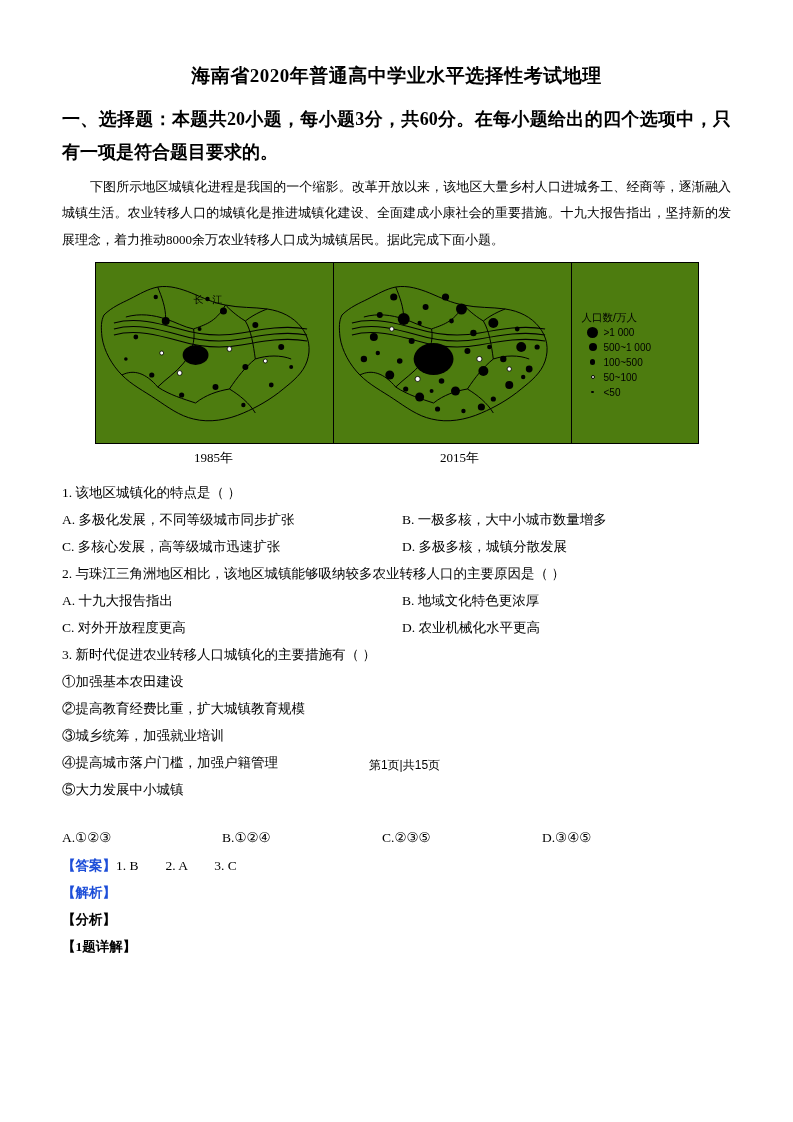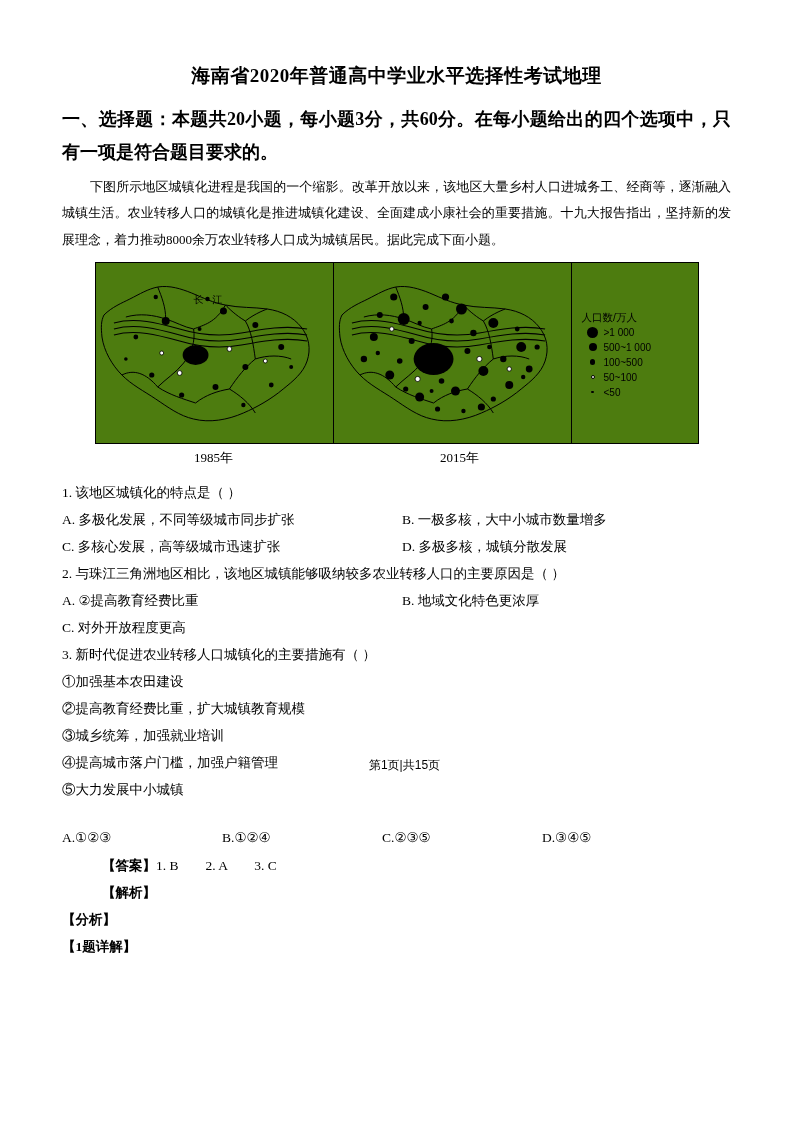--- a/index.html
+++ b/index.html
@@ -123,21 +123,21 @@
     display: flex;
     font-size: 13.5px;
     line-height: 2.2;
     margin-top: 20px;
   }
   .opt-row-4 > div { width: 160px; }
   .answer-line {
     font-size: 13.5px;
     line-height: 2.0;
   }
-  .blue { color: #000000; font-weight: bold; margin-left: 40px; }
+  .blue { color: #1d4ed8; font-weight: bold; }
   .tag { font-weight: bold; }
   .footer {
     position: absolute;
     bottom: 18px;
     left: 0;
     width: 793px;
     text-align: center;
     font-size: 12px;
     font-family: "Liberation Sans", sans-serif;
     padding-left: 8px;
@@ -335,25 +335,26 @@
   <div class="opts-2col">
     <div>C. 多核心发展，高等级城市迅速扩张</div>
     <div>D. 多极多核，城镇分散发展</div>
   </div>
 
   <div class="q-line">
     <span>2.</span>
     <span>与珠江三角洲地区相比，该地区城镇能够吸纳较多农业转移人口的主要原因是（     ）</span>
   </div>
   <div class="opts-2col">
-    <div>A. ②提高教育经费比重</div>
+    <div>A. 十九大报告指出</div>
     <div>B. 地域文化特色更浓厚</div>
   </div>
   <div class="opts-2col">
     <div>C. 对外开放程度更高</div>
+    <div>D. 农业机械化水平更高</div>
   </div>
 
   <div class="q-line">
     <span>3.</span>
     <span>新时代促进农业转移人口城镇化的主要措施有（     ）</span>
   </div>
   <div class="q-line">①加强基本农田建设</div>
   <div class="q-line">②提高教育经费比重，扩大城镇教育规模</div>
   <div class="q-line">③城乡统筹，加强就业培训</div>
   <div class="q-line">④提高城市落户门槛，加强户籍管理</div>

